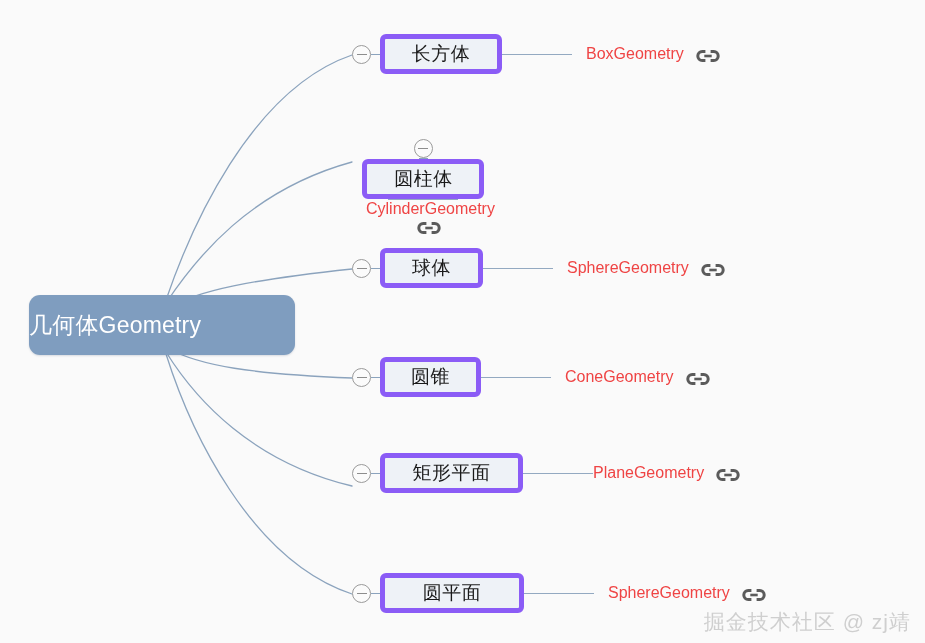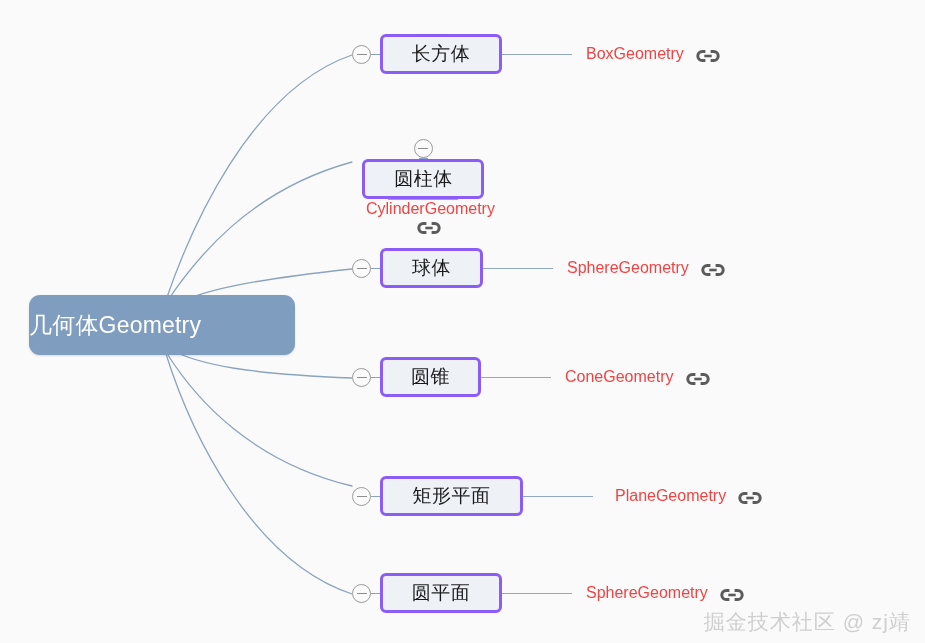--- a/index.html
+++ b/index.html
@@ -78,21 +78,21 @@
   .toggle-gap {
     width: 9px;
     height: 1px;
     background: #8ba3bd;
     flex: 0 0 auto;
   }
   .node-box {
     box-sizing: border-box;
     height: 40px;
     background: #eef2f7;
-    border: 3px solid #8b5cf6;
+    border: 5px solid #8b5cf6;
     border-radius: 6px;
     display: flex;
     align-items: center;
     justify-content: center;
     padding: 0 14px;
     flex: 0 0 auto;
   }
   .node-text {
     font-size: 19px;
     color: #1a1a1a;
@@ -207,40 +207,40 @@
         <span class="leaf-line" style="width:70px"></span>
         <span class="leaf-label" style="margin-left:14px">ConeGeometry</span>
         <span class="link-icon">
           <svg width="26" height="14" viewBox="0 0 26 14" xmlns="http://www.w3.org/2000/svg">
             <path d="M7.2 1.1 H10.4 V3.9 H7.4 a3.1 3.1 0 0 0 0 6.2 H10.4 V12.9 H7.2 a5.9 5.9 0 0 1 0-11.8 Z" fill="#5b5b5b"></path>
             <path d="M18.8 1.1 H15.6 V3.9 H18.6 a3.1 3.1 0 0 1 0 6.2 H15.6 V12.9 H18.8 a5.9 5.9 0 0 0 0-11.8 Z" fill="#5b5b5b"></path>
             <rect x="9.3" y="5.7" width="7.4" height="2.6" fill="#5b5b5b"></rect>
           </svg>
         </span>
       </div>
-      <div class="branch" style="top: 474px;">
+      <div class="branch" style="top: 451px;">
         <span class="toggle-circle"></span>
         <span class="toggle-gap"></span>
         <div class="node-box" style="width:143px">
           <span class="node-text">矩形平面</span>
         </div>
         <span class="leaf-line" style="width:70px"></span>
-        <span class="leaf-label" style="margin-left:22px">PlaneGeometry</span>
+        <span class="leaf-label" style="margin-left:0">PlaneGeometry</span>
         <span class="link-icon">
           <svg width="26" height="14" viewBox="0 0 26 14" xmlns="http://www.w3.org/2000/svg">
             <path d="M7.2 1.1 H10.4 V3.9 H7.4 a3.1 3.1 0 0 0 0 6.2 H10.4 V12.9 H7.2 a5.9 5.9 0 0 1 0-11.8 Z" fill="#5b5b5b"></path>
             <path d="M18.8 1.1 H15.6 V3.9 H18.6 a3.1 3.1 0 0 1 0 6.2 H15.6 V12.9 H18.8 a5.9 5.9 0 0 0 0-11.8 Z" fill="#5b5b5b"></path>
             <rect x="9.3" y="5.7" width="7.4" height="2.6" fill="#5b5b5b"></rect>
           </svg>
         </span>
       </div>
       <div class="branch" style="top: 571px;">
         <span class="toggle-circle"></span>
         <span class="toggle-gap"></span>
-        <div class="node-box" style="width:122px">
+        <div class="node-box" style="width:144px">
           <span class="node-text">圆平面</span>
         </div>
         <span class="leaf-line" style="width:70px"></span>
         <span class="leaf-label" style="margin-left:14px">SphereGeometry</span>
         <span class="link-icon">
           <svg width="26" height="14" viewBox="0 0 26 14" xmlns="http://www.w3.org/2000/svg">
             <path d="M7.2 1.1 H10.4 V3.9 H7.4 a3.1 3.1 0 0 0 0 6.2 H10.4 V12.9 H7.2 a5.9 5.9 0 0 1 0-11.8 Z" fill="#5b5b5b"></path>
             <path d="M18.8 1.1 H15.6 V3.9 H18.6 a3.1 3.1 0 0 1 0 6.2 H15.6 V12.9 H18.8 a5.9 5.9 0 0 0 0-11.8 Z" fill="#5b5b5b"></path>
             <rect x="9.3" y="5.7" width="7.4" height="2.6" fill="#5b5b5b"></rect>
           </svg>

